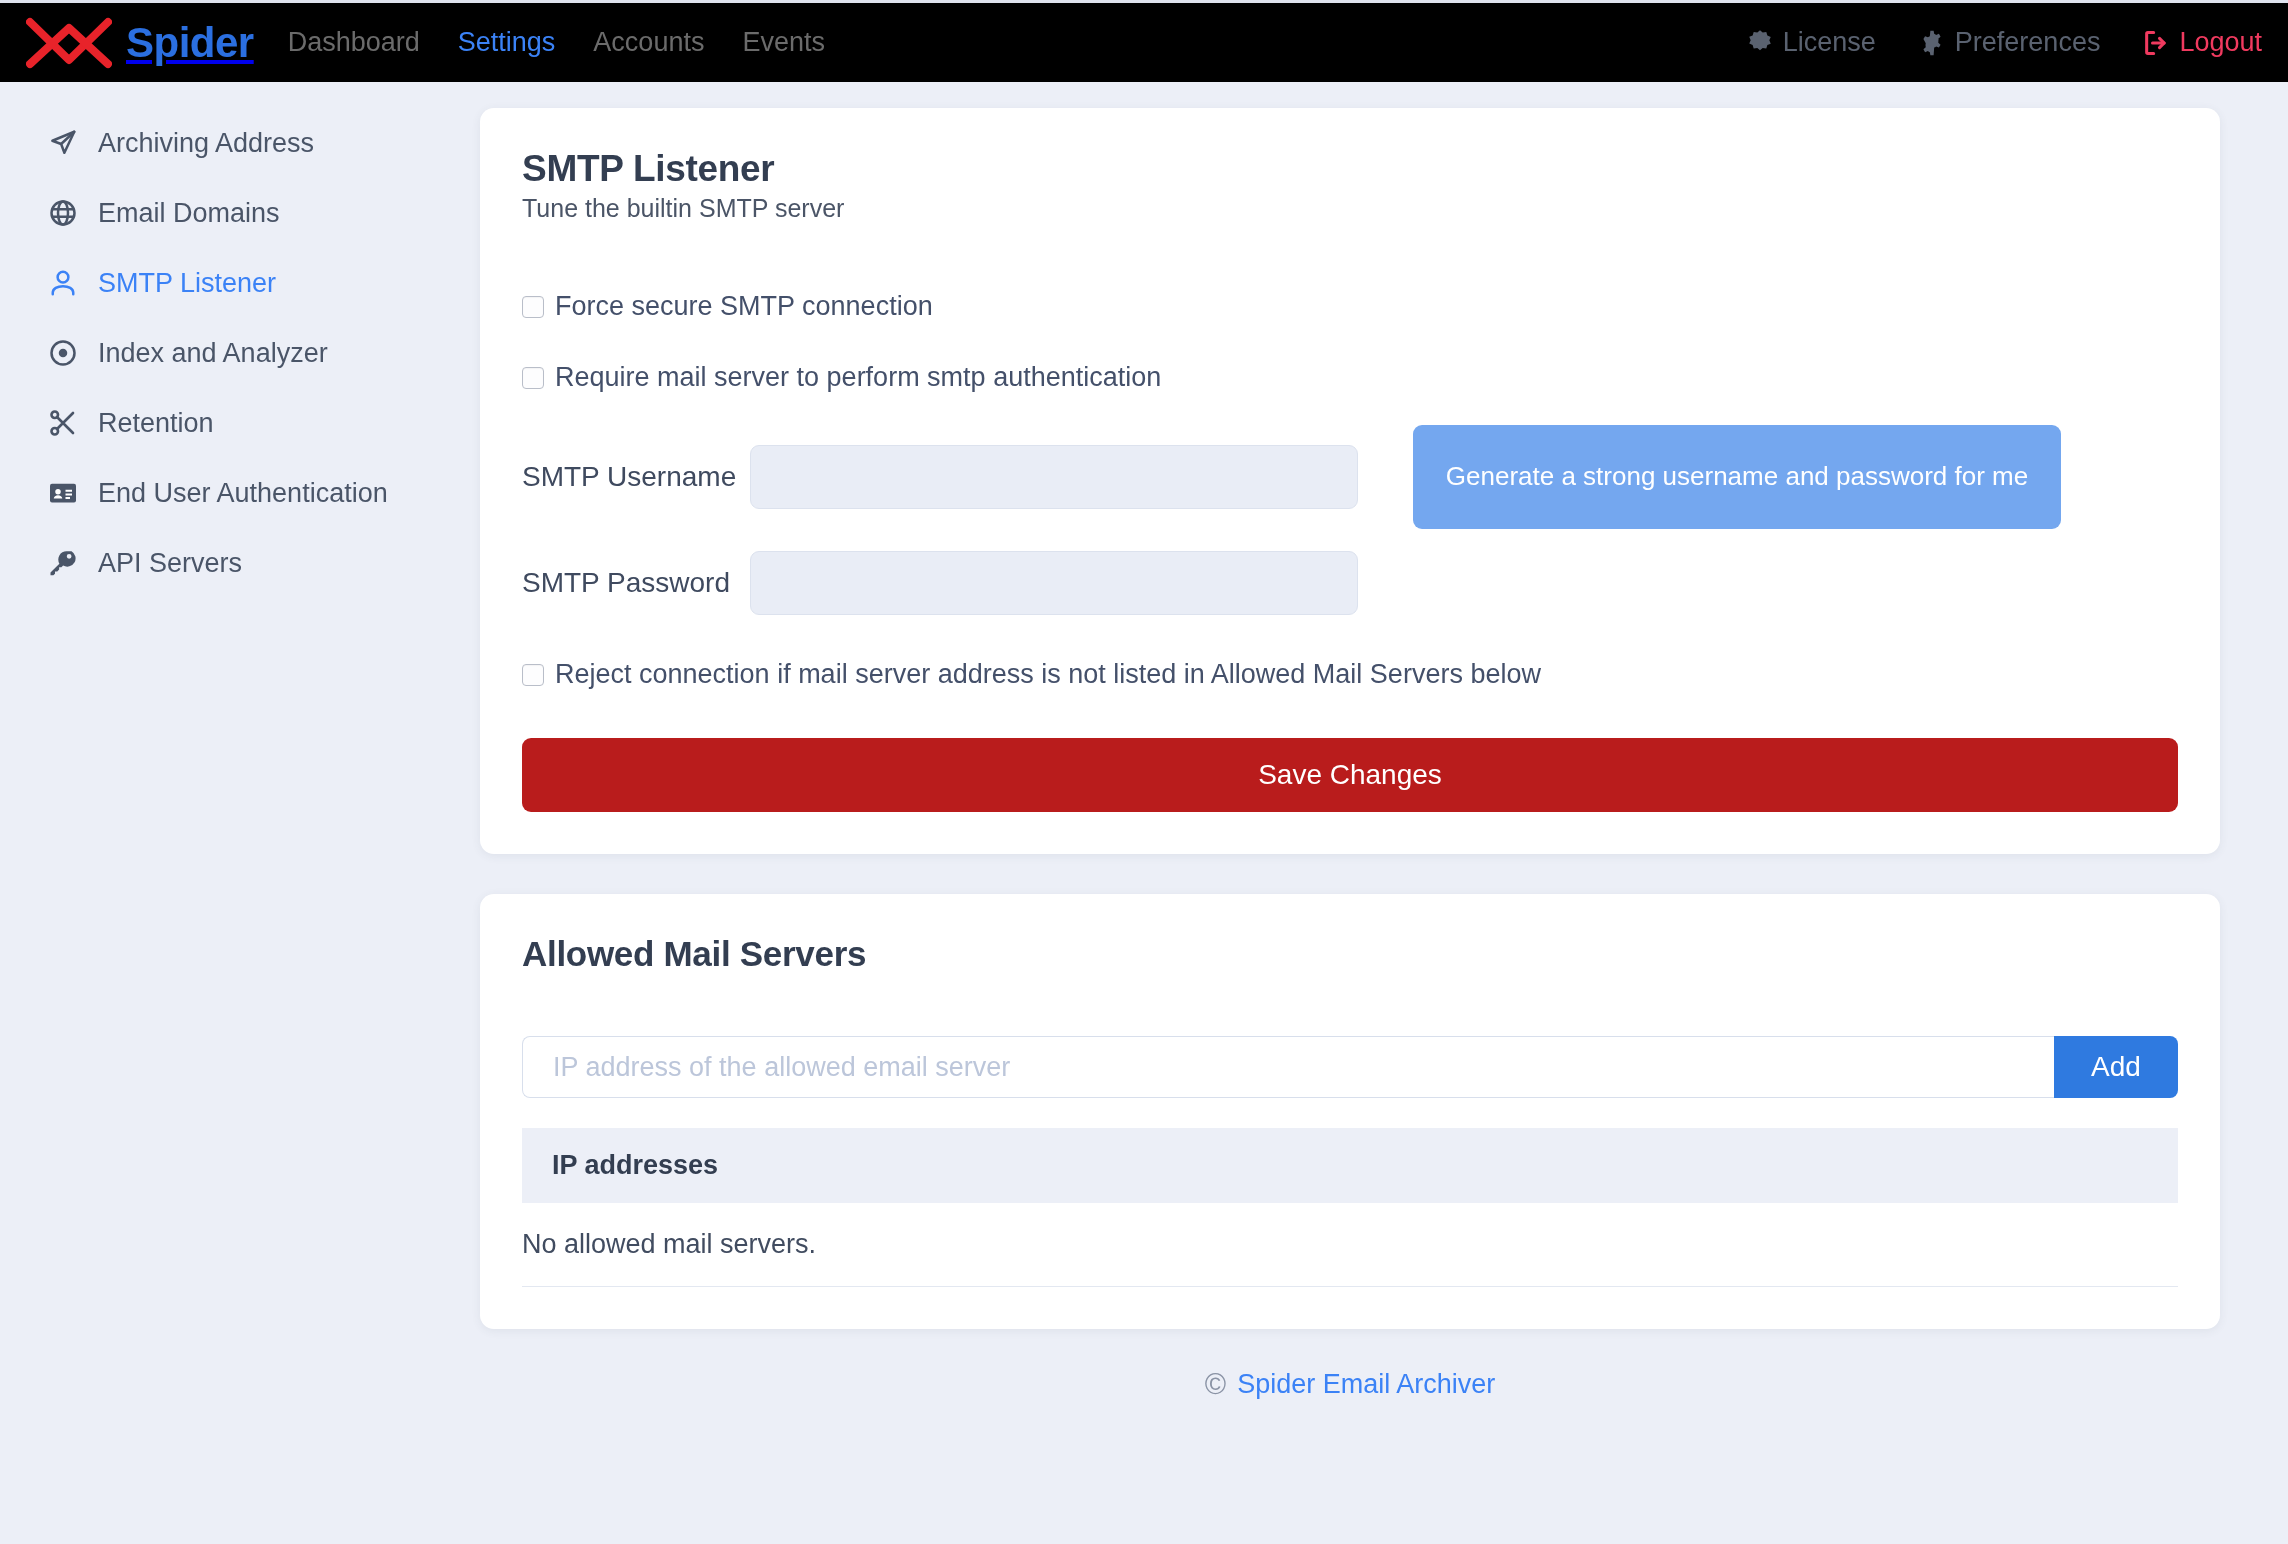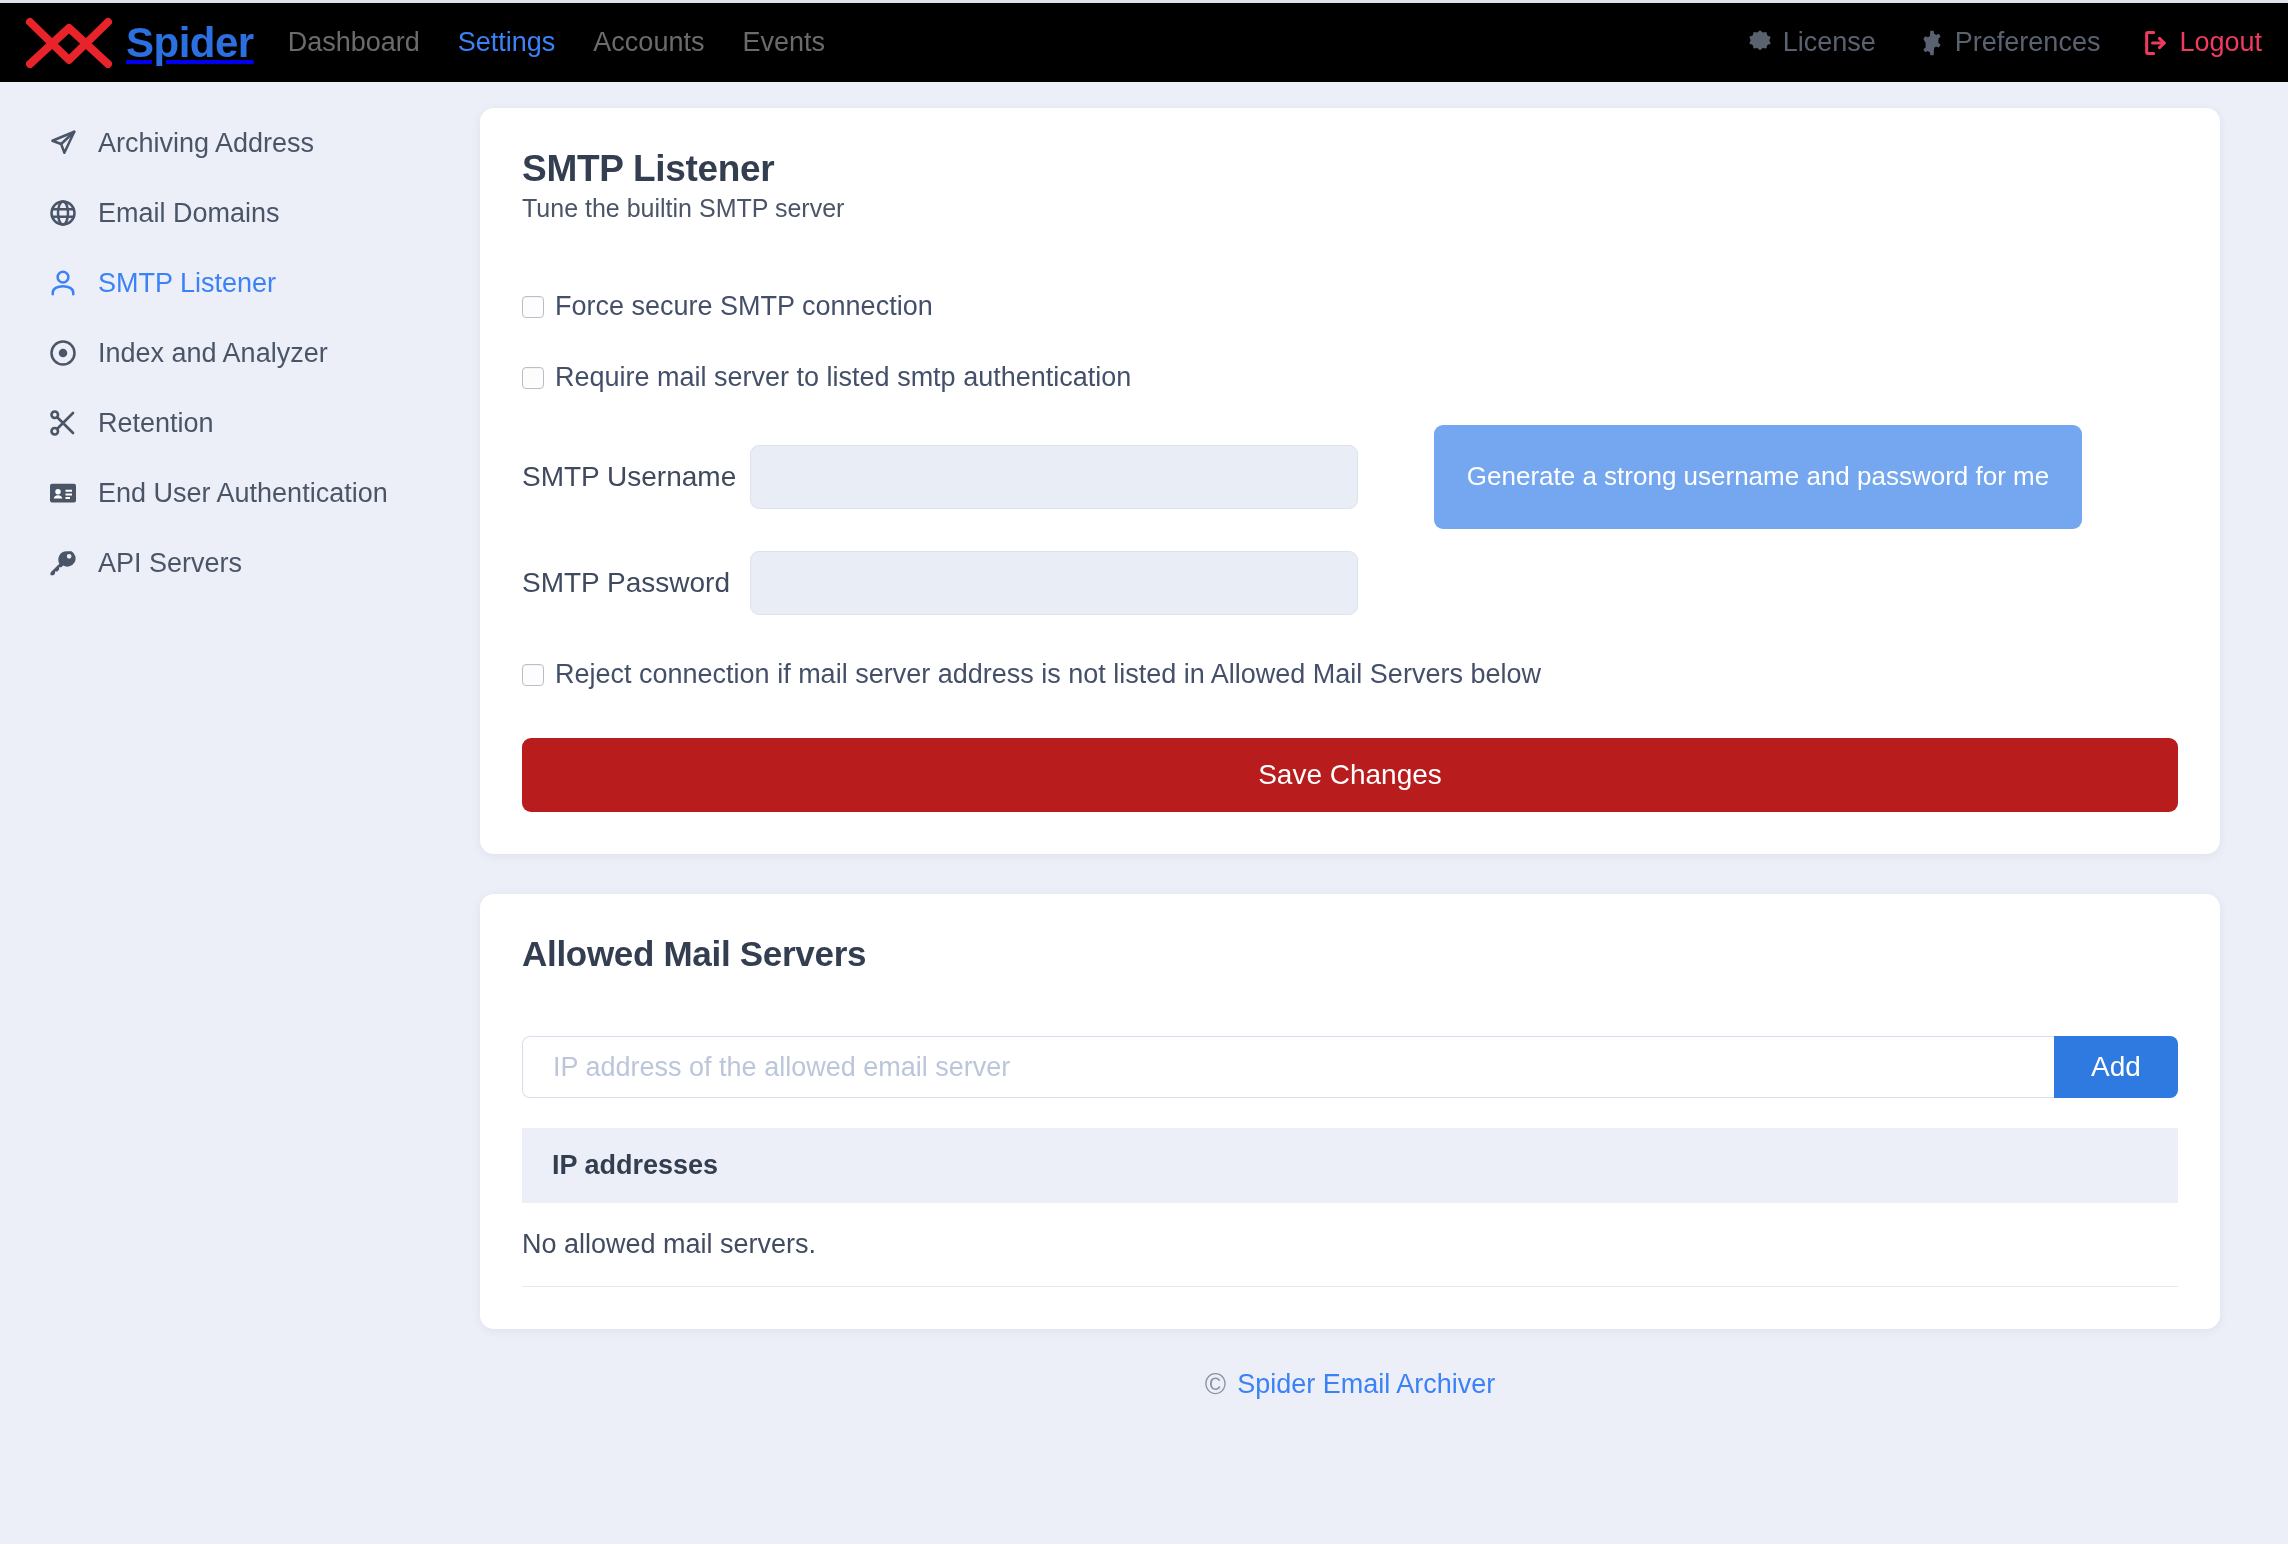--- a/index.html
+++ b/index.html
@@ -155,21 +155,21 @@
     background: #e9edf6;
     border: 1px solid #dce2ee;
     border-radius: 9px;
     font-family: "Liberation Sans", sans-serif;
     font-size: 25px;
     color: #3c4858;
     padding: 0 16px;
     outline: none;
   }
   .gen-btn {
-    margin-left: 76px;
+    margin-left: 55px;
     width: 648px;
     min-height: 104px;
     background: #74a7ef;
     border: none;
     border-radius: 9px;
     color: #ffffff;
     font-family: "Liberation Sans", sans-serif;
     font-size: 26px;
     line-height: 1.35;
     cursor: pointer;
@@ -398,21 +398,21 @@
         <h1 class="card-title">SMTP Listener</h1>
         <p class="card-sub">Tune the builtin SMTP server</p>
 
         <label class="check-row first">
           <span class="cbox"></span>
           <span class="check-label">Force secure SMTP connection</span>
         </label>
 
         <label class="check-row second">
           <span class="cbox"></span>
-          <span class="check-label">Require mail server to listed smtp authentication</span>
+          <span class="check-label">Require mail server to perform smtp authentication</span>
         </label>
 
         <div class="fields">
           <div class="field-row">
             <span class="field-label">SMTP Username</span>
             <input class="field-input" type="text" value="" style="">
             <button class="gen-btn">Generate a strong username and password for me</button>
           </div>
 
           <div class="field-row">

